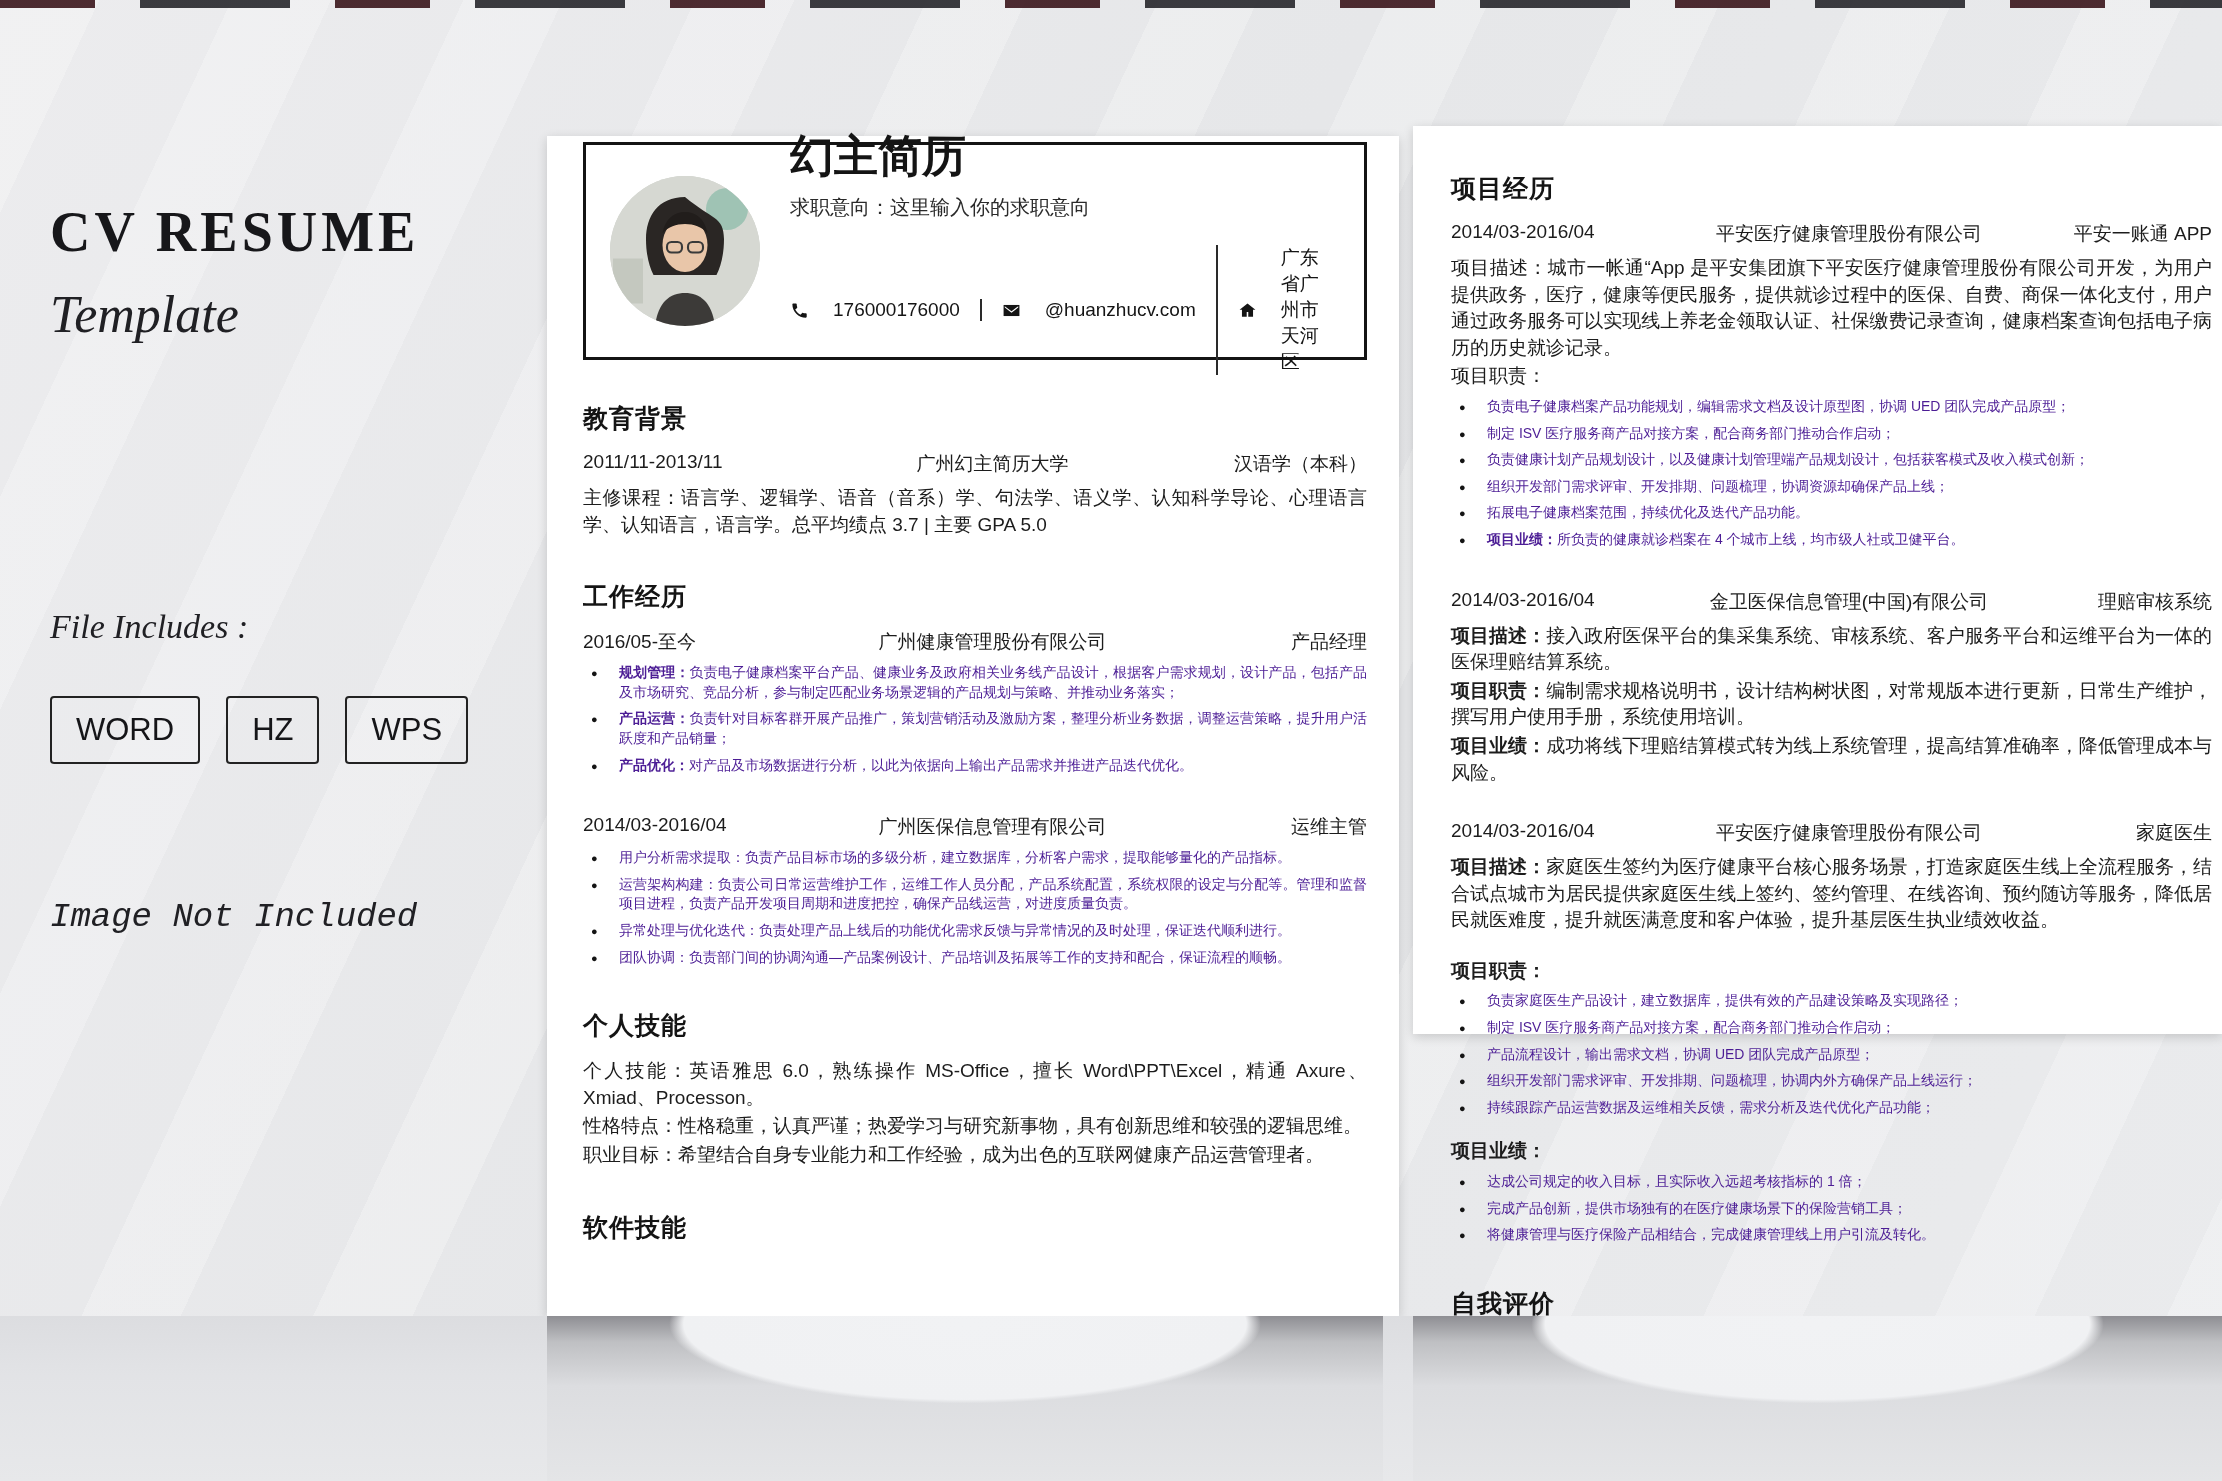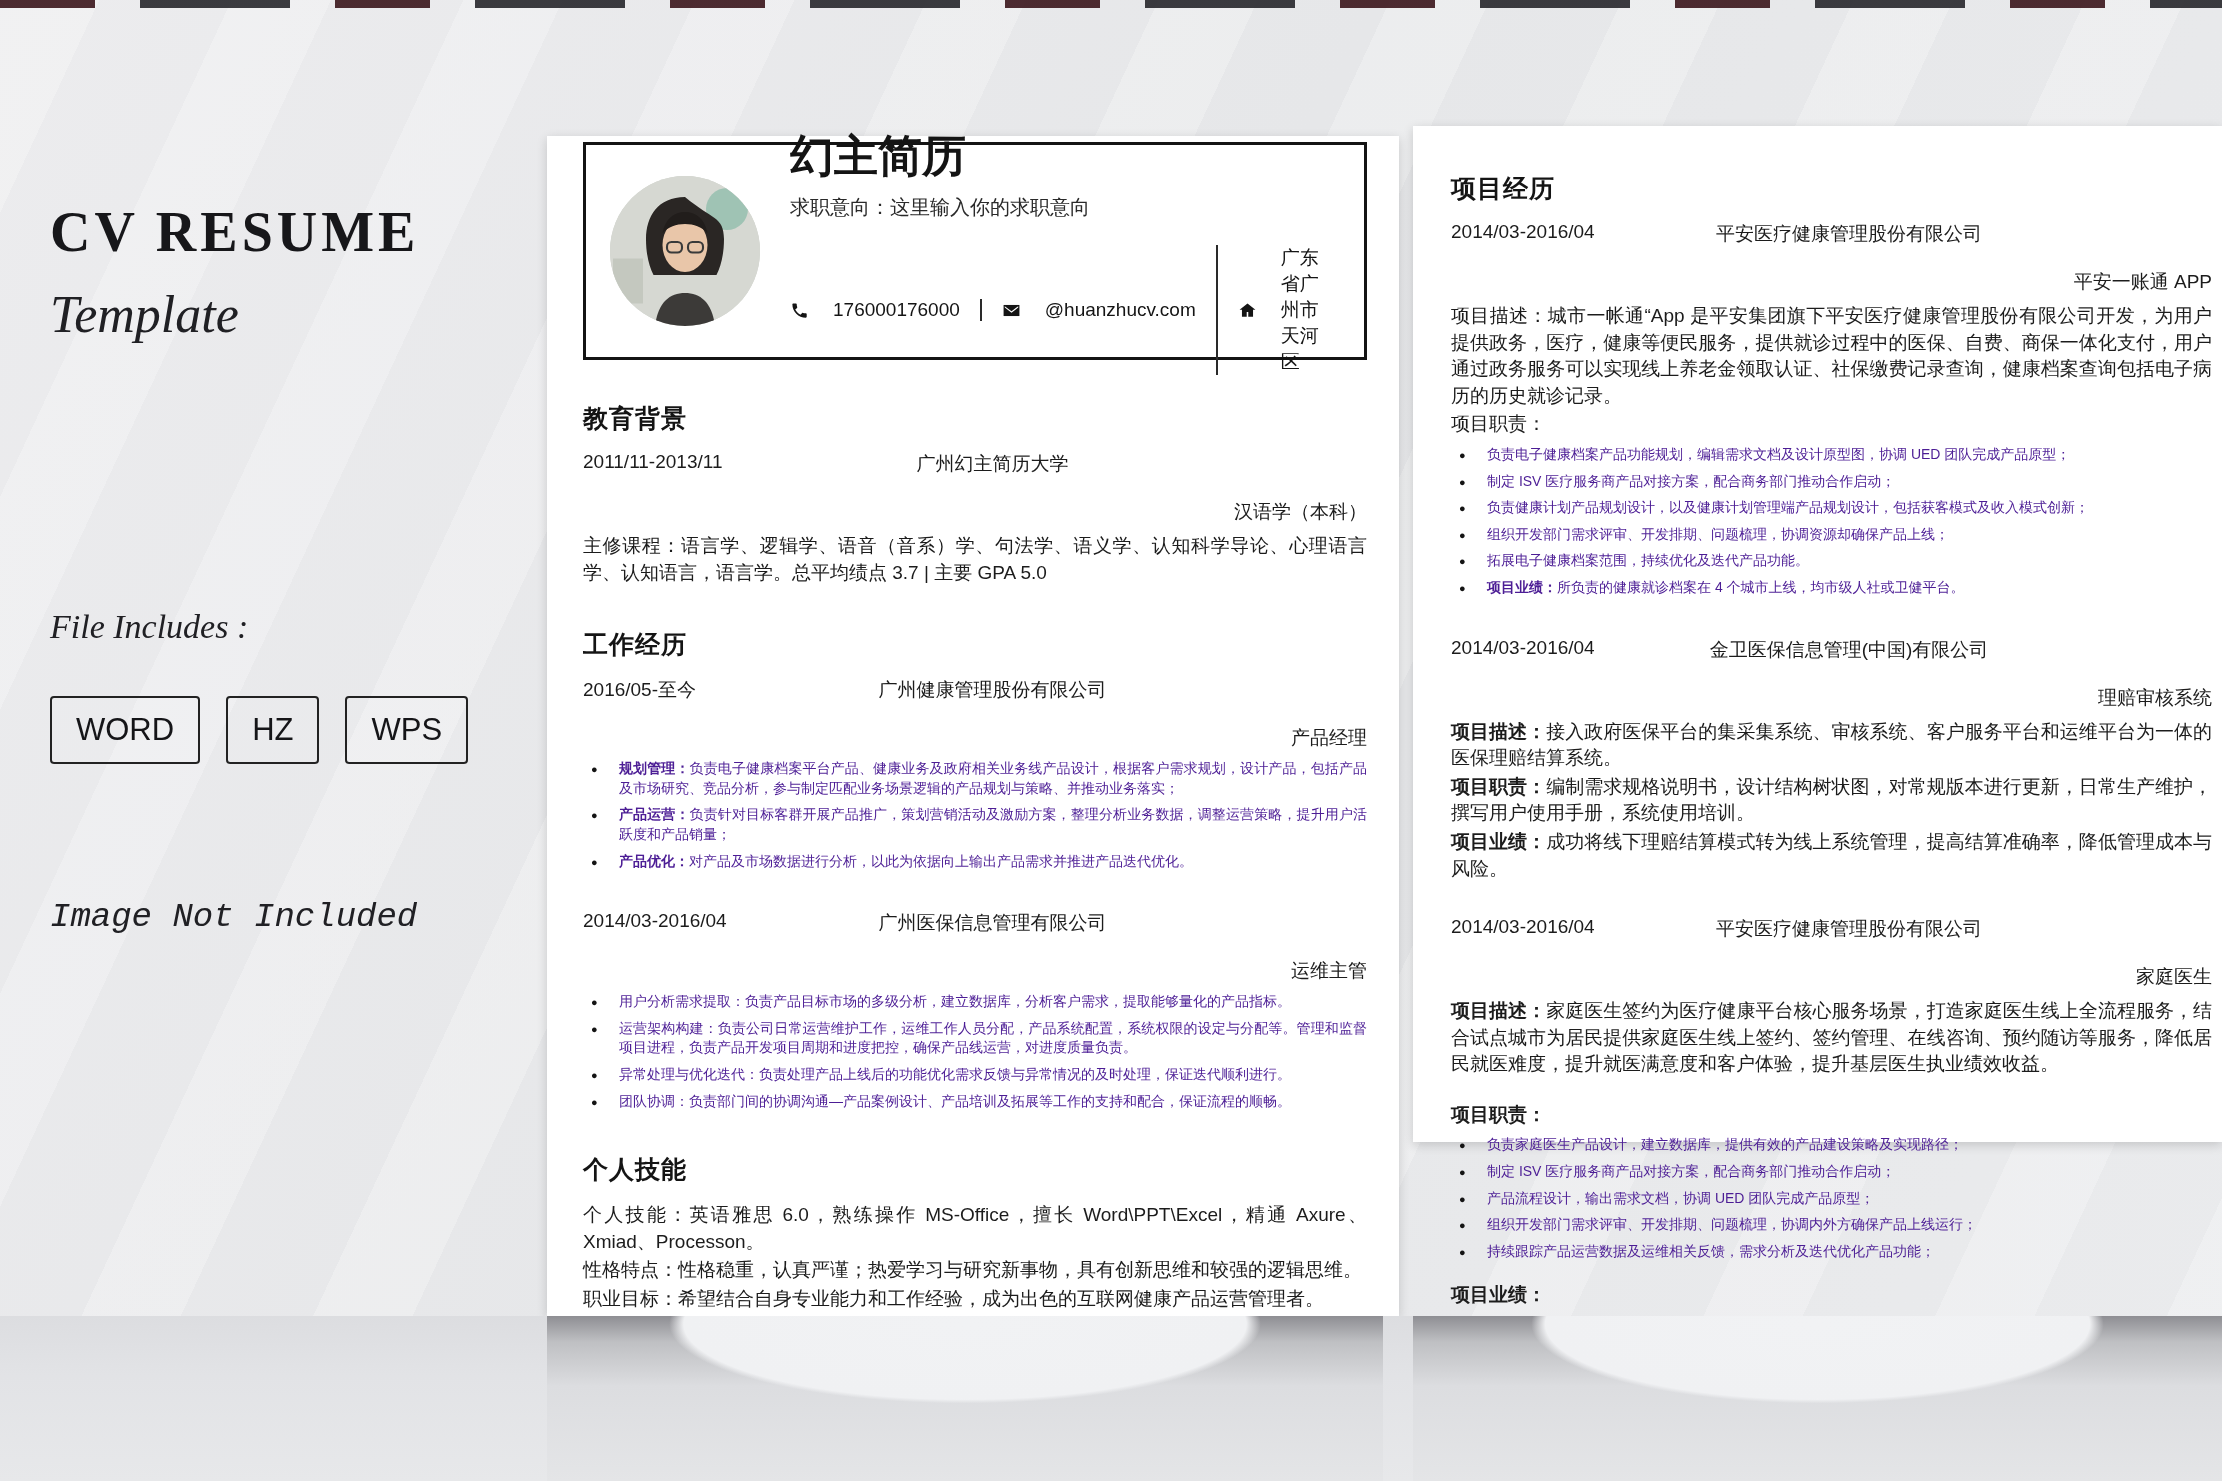--- a/index.html
+++ b/index.html
@@ -29,42 +29,42 @@
   .brand-title{position:absolute;left:0;top:200px;font-family:"Liberation Serif",serif;font-weight:bold;font-size:56px;letter-spacing:4px;color:#17171a;}
   .brand-sub{position:absolute;left:0;top:285px;font-family:"Liberation Serif",serif;font-style:italic;font-size:52px;color:#202024;}
   .file-includes{position:absolute;left:0;top:608px;font-family:"Liberation Serif",serif;font-style:italic;font-size:34px;color:#202024;}
   .badges{position:absolute;left:0;top:696px;display:flex;gap:26px;}
   .badge{border:2px solid #222;border-radius:4px;padding:14px 24px;font-size:31px;color:#151518;background:rgba(255,255,255,.08);}
   .note{position:absolute;left:0;top:898px;font-family:Liberation Mono, monospace;font-style:italic;font-size:34px;color:#202024;}
 
   
   .page{position:absolute;background:#fff;box-shadow:0 3px 10px rgba(0,0,0,.16);}
   .page1{left:547px;top:136px;width:852px;height:1180px;}
-  .page2{left:1413px;top:126px;width:809px;height:1016px;}
+  .page2{left:1413px;top:126px;width:809px;height:908px;}
   .inner1{padding:6px 32px 0 36px;}
   .inner2{padding:46px 10px 0 38px;}
 
   
   .hdr-box{border:3px solid #141414;height:212px;display:flex;align-items:center;gap:30px;padding:0 24px;}
   .avatar{width:150px;height:150px;border-radius:50%;overflow:hidden;flex:0 0 auto;background:#cfd2cc;}
   .hdr-name{font-size:44px;font-weight:bold;color:#141414;margin:0 0 8px;}
   .hdr-objective{font-size:20px;color:#2a2a2a;}
   .contact{display:flex;align-items:center;margin-top:24px;font-size:19px;color:#141414;}
   .c-item{display:flex;align-items:center;gap:24px;padding:0 20px;}
   .c-item:first-child{padding-left:0;}
   .c-item + .c-item{border-left:2px solid #2a2a2a;}
   .cicon{width:19px;height:19px;flex:0 0 auto;}
 
   
   .sec{margin-top:42px;}
   .sec-h{font-size:25px;font-weight:bold;color:#141414;margin:0 0 16px;letter-spacing:1px;}
   .ehead{display:flex;align-items:flex-start;font-size:19px;margin:12px 0 8px;color:#1c1c1c;}
   .e-date{width:250px;}
   .e-co{flex:1;text-align:center;}
-  .e-role{width:215px;text-align:right;margin-top:48px;}
+  .e-role{width:215px;text-align:right;}
   .ptext{font-size:19px;line-height:1.4;text-align:justify;margin:2px 0;color:#1c1c1c;}
   .blt{position:relative;padding-left:36px;font-size:14px;line-height:1.4;text-align:justify;margin:7px 0;color:#4c1d95;}
   .blt::before{content:"●";position:absolute;left:8px;top:3px;font-size:11px;color:#141414;}
   .lead{font-weight:bold;}
   .lbl{font-weight:bold;}
 
   .gap12{height:12px;}
   .gap20{height:20px;}
 </style>
 </head>

